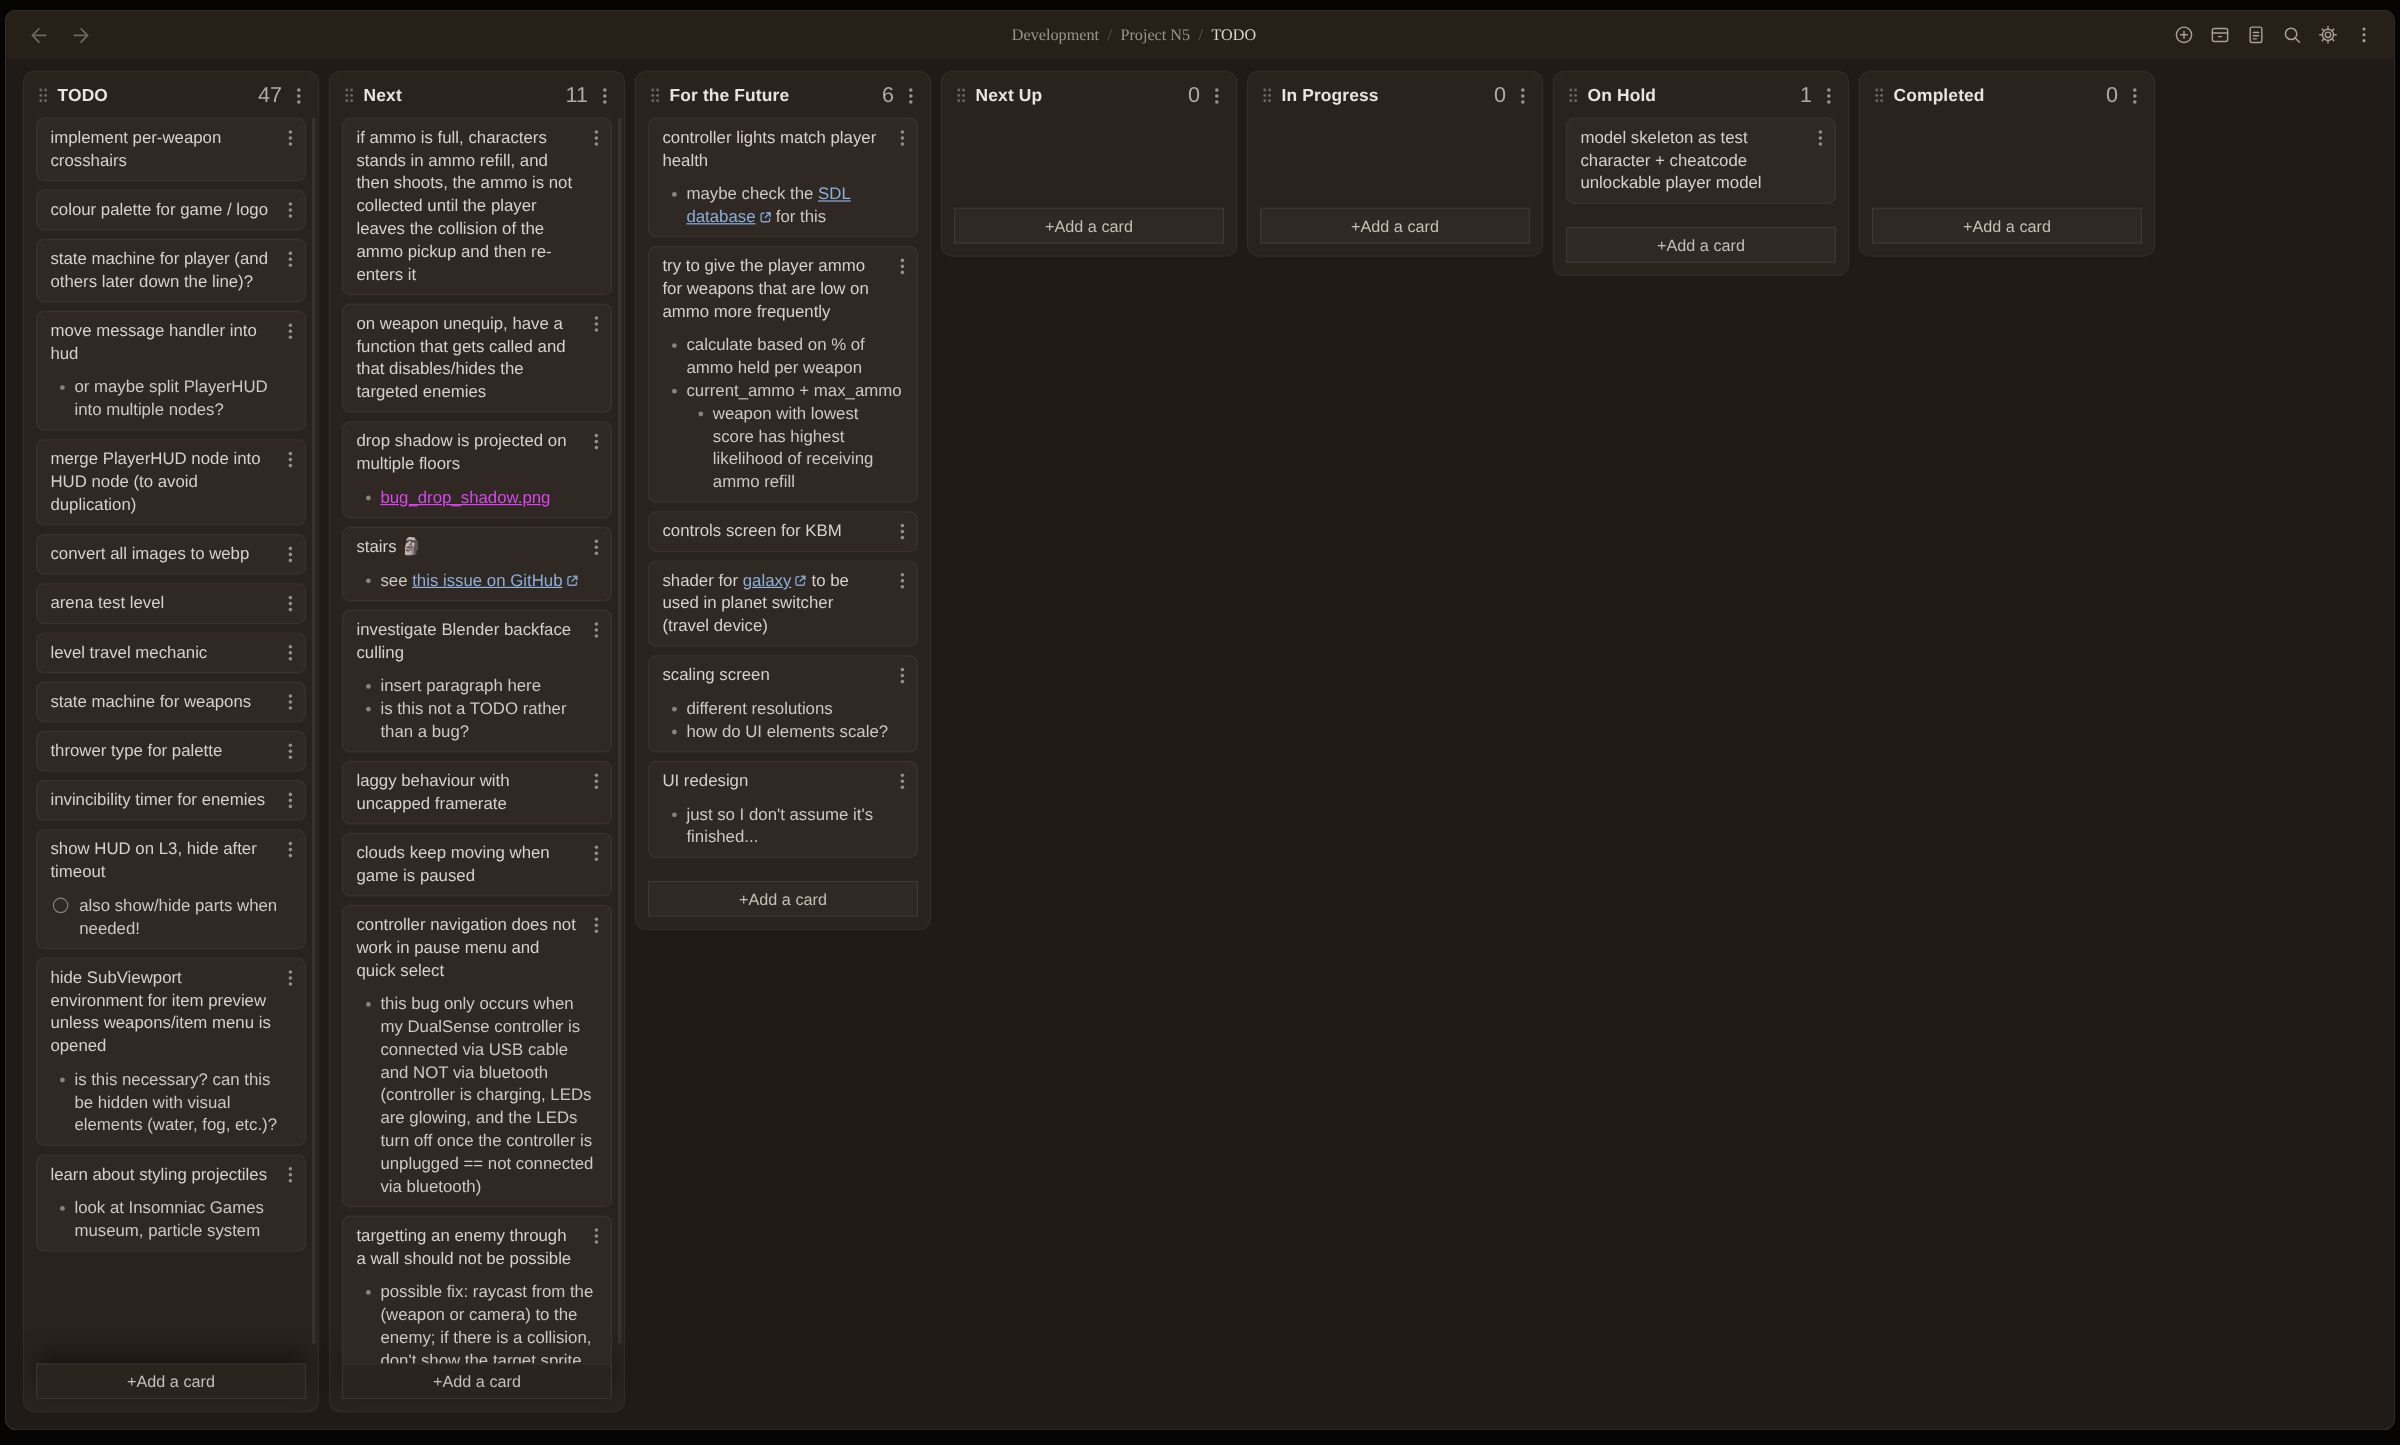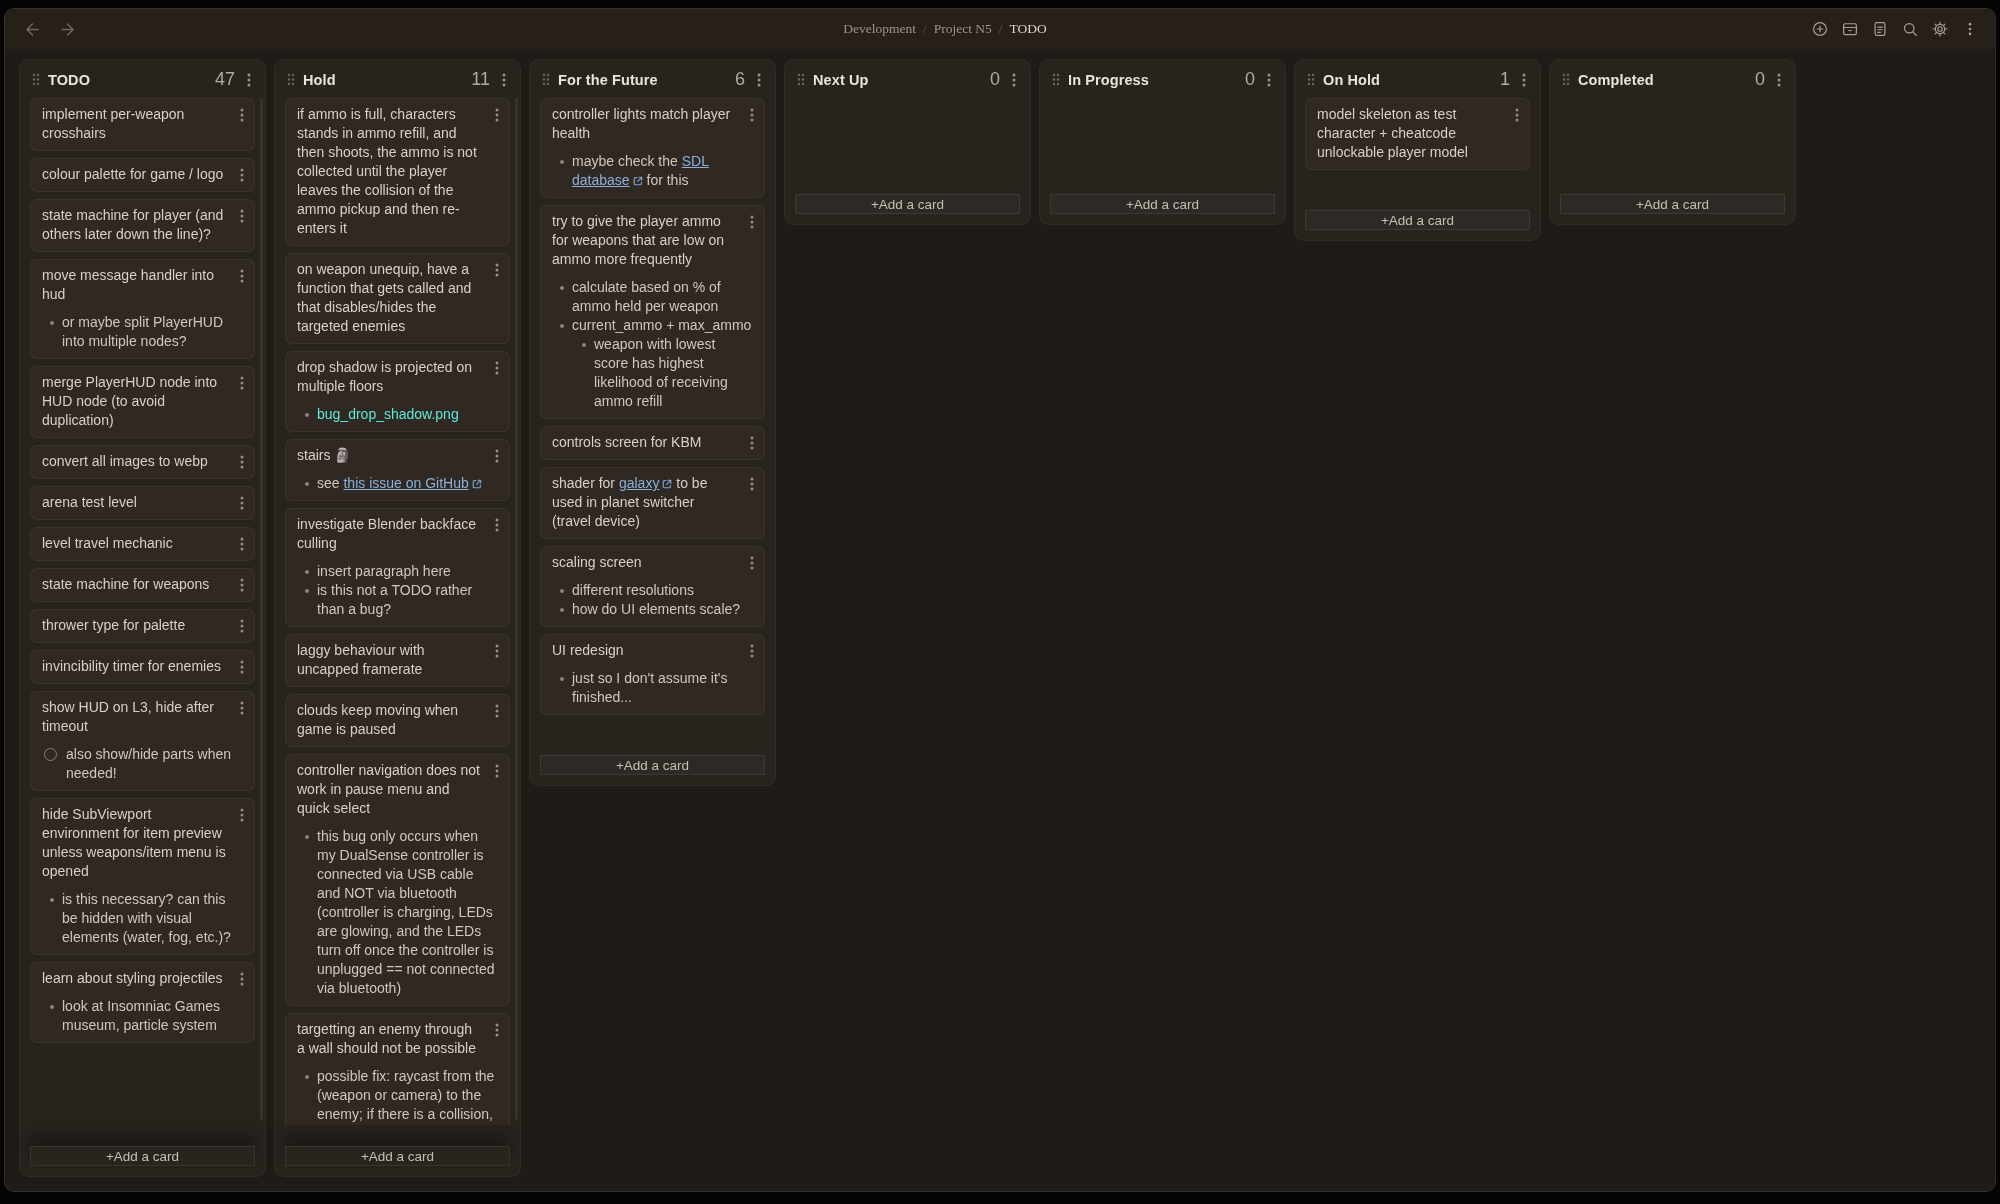--- a/index.html
+++ b/index.html
@@ -36,23 +36,23 @@
   .card-menu{position:absolute;top:8px;right:7px;color:#968d84;padding:1px 3px;cursor:default;}
   .card-title{padding-right:16px;}
   .bullets{margin-top:9px;}
   .bullet{position:relative;padding-left:20px;color:#cfc8bf;}
   .bullet::before{content:"";position:absolute;left:8px;top:7.5px;width:4px;height:4px;border-radius:50%;background:#8c847b;}
   .bullet.lv1{padding-left:42px;}
   .bullet.lv1::before{left:30px;}
   .bullet.circle{padding-left:24px;}
   .bullet.circle::before{width:11px;height:11px;background:transparent;border:1.5px solid #87807a;left:2px;top:3px;}
   .lnk-blue{color:#8bb0da;text-decoration:underline;cursor:pointer;}
-  .lnk-orange{color:#5eead4;cursor:pointer;margin-top:32px;}
+  .lnk-orange{color:#d946ef;text-decoration:underline;cursor:pointer;margin-top:32px;}
   .ext{display:inline-block;vertical-align:-1px;margin-left:3px;color:#7fa3cc;}
-  .add-card{margin:21px 10px 10px;flex:none;height:20px;border-radius:0;box-sizing:border-box;
+  .add-card{margin:0 10px 10px;flex:none;height:30px;border-radius:0;box-sizing:border-box;
     background:rgba(255,255,255,0.028);border:1px solid rgba(255,255,255,0.075);color:#c6bfb6;
     font-size:13.5px;display:flex;align-items:center;justify-content:center;cursor:default;}
   .fill .add-card{background:#2a241f;box-shadow:0 -10px 16px rgba(16,12,9,0.5);}
   .scrollbar{position:absolute;top:38px;bottom:56px;right:2px;width:3px;border-radius:2px;
     background:rgba(255,255,255,0.07);}
 </style>
 </head>
 <body>
 
 <div class="window">
@@ -309,21 +309,21 @@
           <span class="drag-handle">
             <svg width="8" height="13" viewBox="0 0 8 13" fill="currentColor">
               <circle cx="2" cy="2" r="1.2"></circle>
               <circle cx="6" cy="2" r="1.2"></circle>
               <circle cx="2" cy="6.5" r="1.2"></circle>
               <circle cx="6" cy="6.5" r="1.2"></circle>
               <circle cx="2" cy="11" r="1.2"></circle>
               <circle cx="6" cy="11" r="1.2"></circle>
             </svg>
           </span>
-          <span class="col-title">Hold</span>
+          <span class="col-title">Next</span>
           <span class="col-count">11</span>
           <span class="icon-btn">
             <svg width="4" height="14" viewBox="0 0 4 14" fill="currentColor">
               <circle cx="2" cy="2" r="1.5"></circle>
               <circle cx="2" cy="7" r="1.5"></circle>
               <circle cx="2" cy="12" r="1.5"></circle>
             </svg>
           </span>
         </div>
         <div class="card-list">

